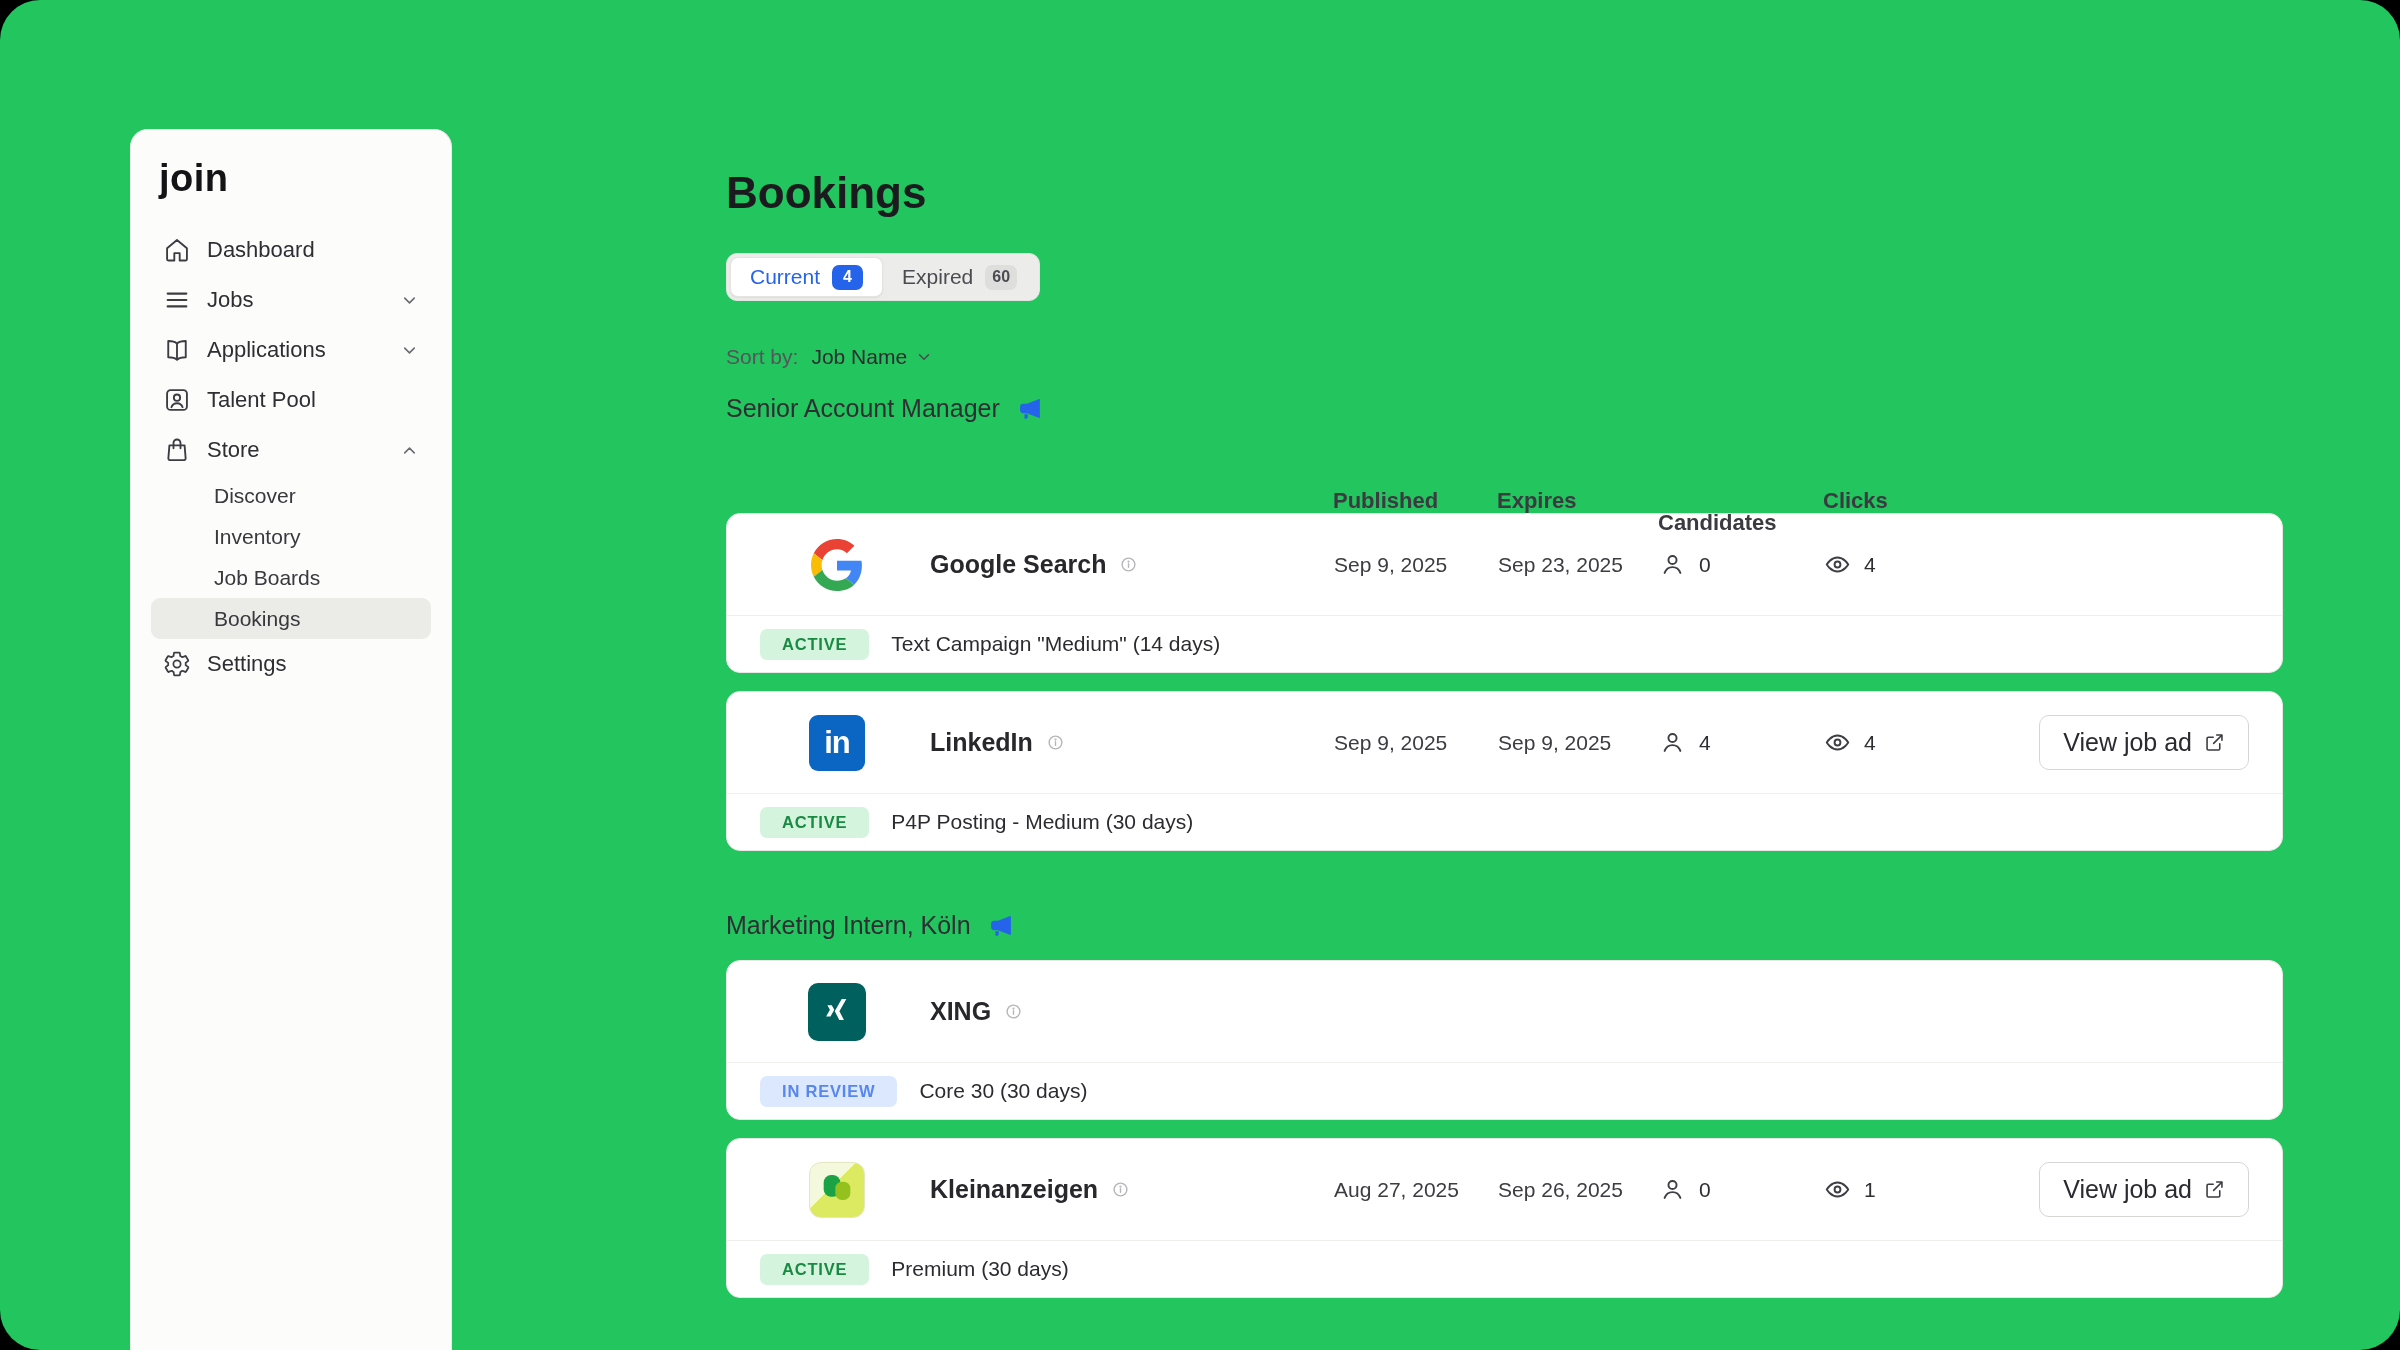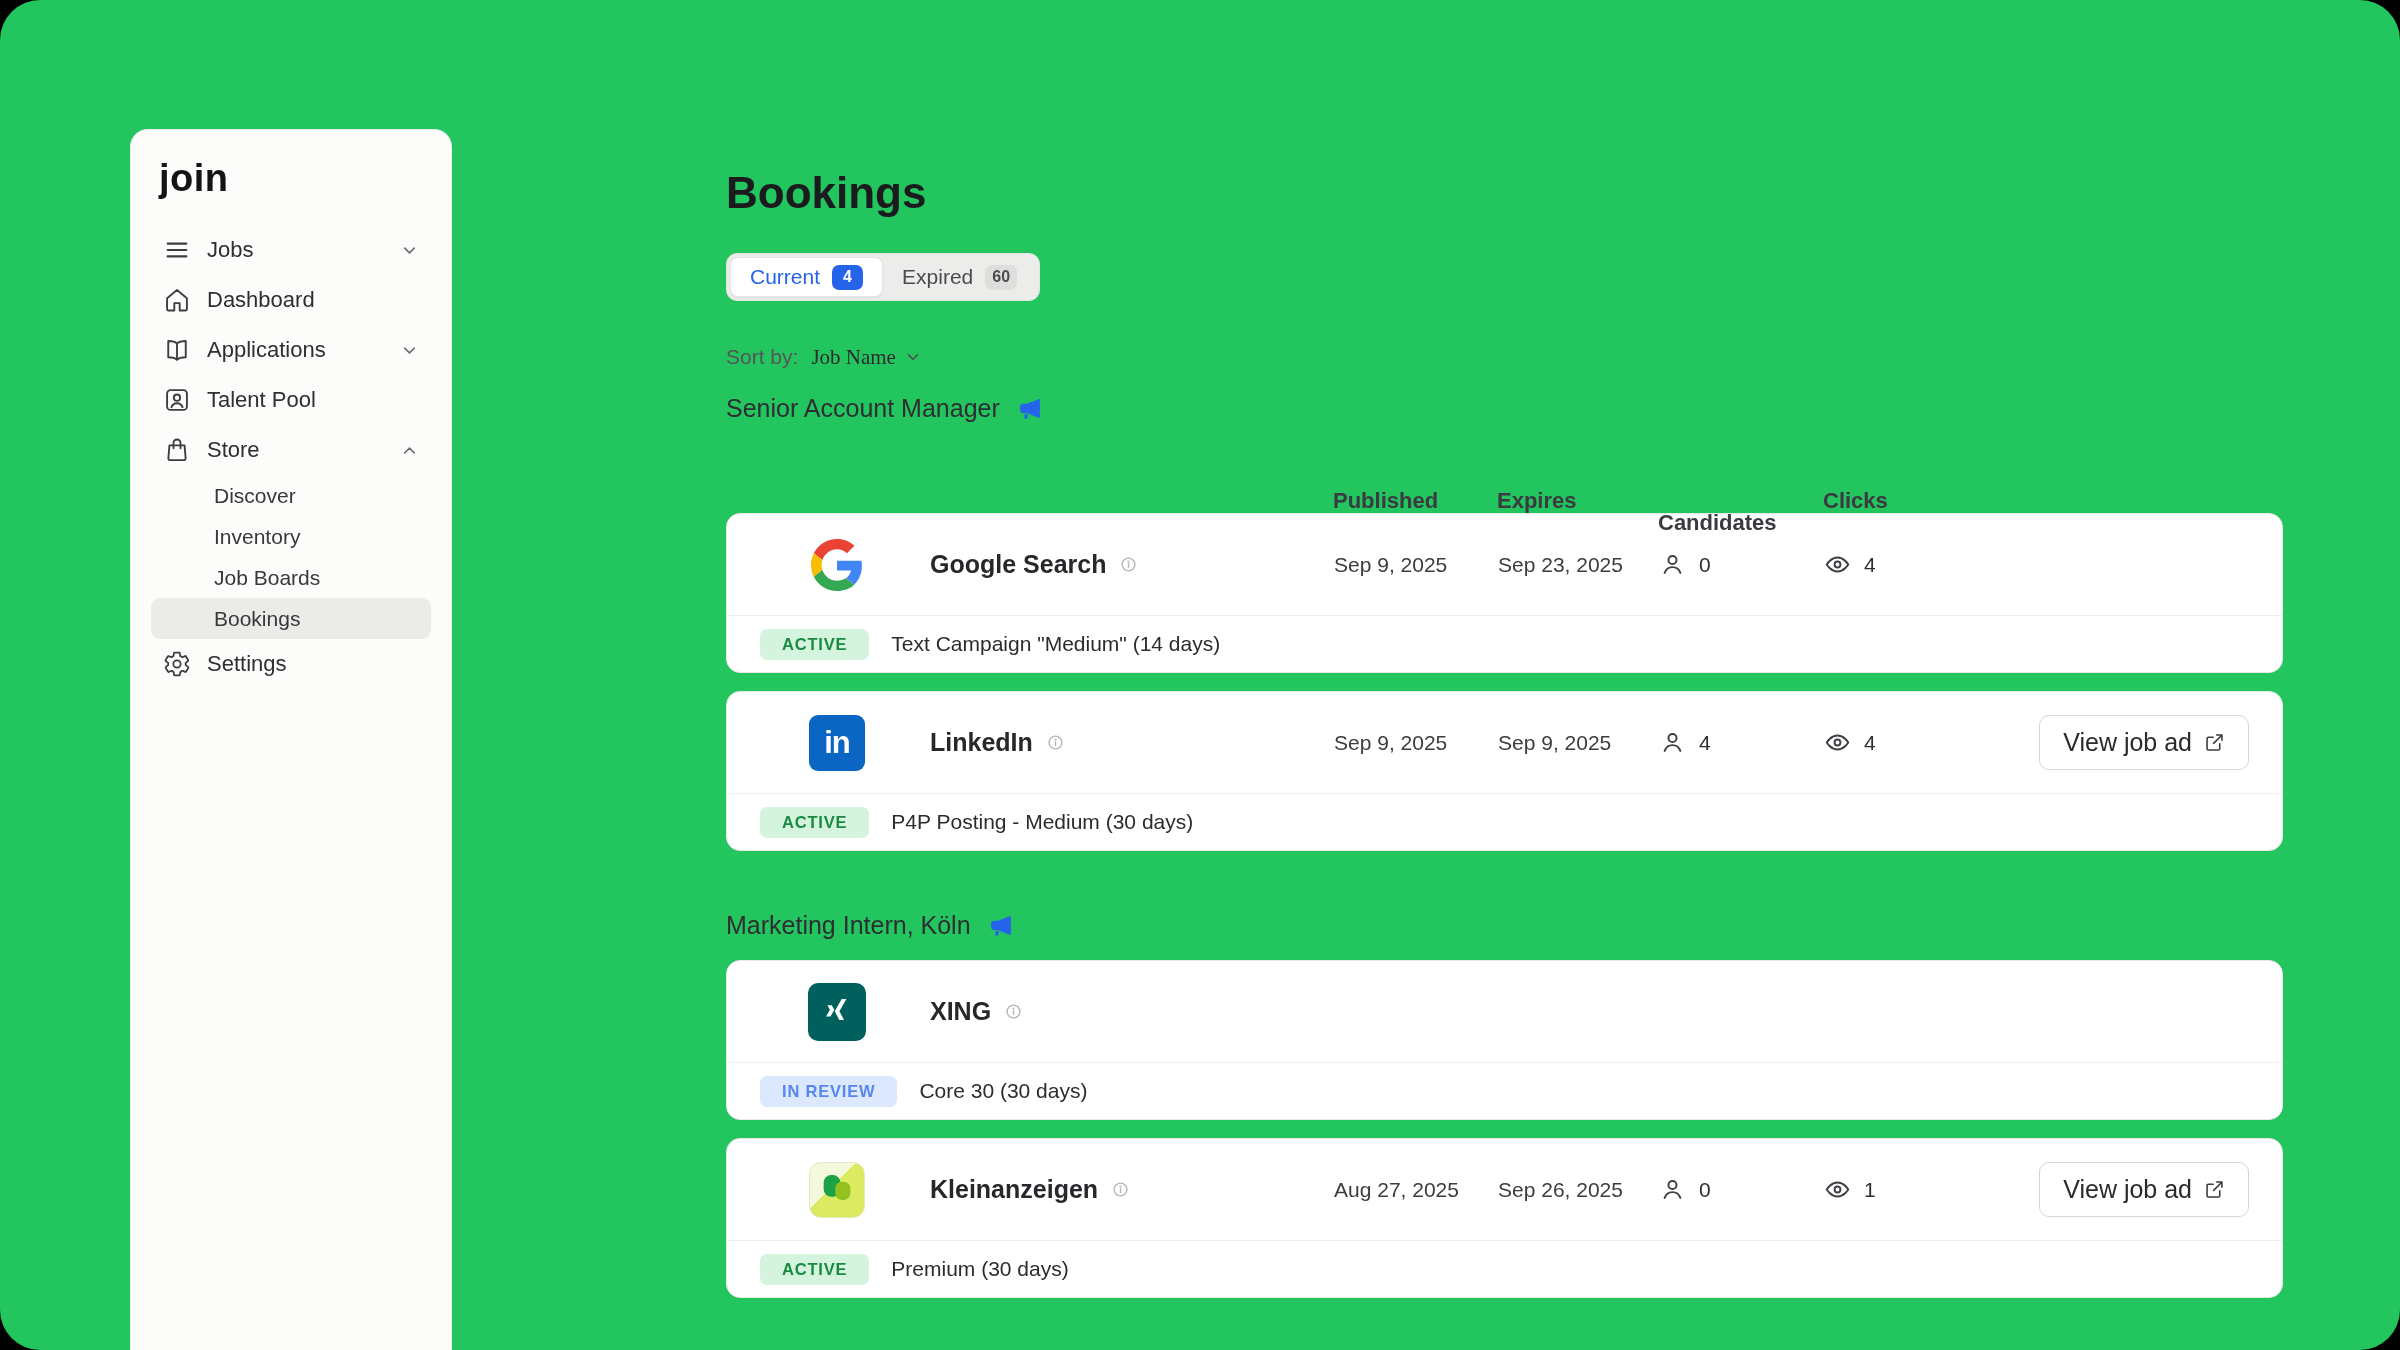--- a/index.html
+++ b/index.html
@@ -30,21 +30,21 @@
   .tabs{margin-top:33px;display:inline-flex;background:#ececea;border:1px solid #e3e3e1;border-radius:11px;padding:3px;height:48px;}
   .tab{display:flex;align-items:center;gap:12px;padding:0 19px;border-radius:8px;font-size:21px;color:#4b4b52;
        background:transparent;border:none;font-family:inherit;cursor:pointer;}
   .tab.active{background:#fff;color:#2563eb;font-weight:500;border:1px solid #e4e4e2;box-shadow:0 1px 2px rgba(0,0,0,.07);}
   .tab-badge{min-width:31px;height:25px;border-radius:7px;display:flex;align-items:center;justify-content:center;font-size:16px;padding:0 7px;font-weight:600;}
   .tab.active .tab-badge{background:#2563eb;color:#fff;}
   .tab:not(.active) .tab-badge{background:#dededc;color:#4b4b52;}
 
   .sortrow{margin-top:40px;height:32px;display:flex;align-items:center;gap:13px;}
   .sort-label{font-size:21px;color:#55555b;}
-  .sort-btn{display:flex;align-items:center;gap:8px;background:none;border:none;font-family:Liberation Serif, serif;font-size:21px;color:#2c2c30;cursor:pointer;}
+  .sort-btn{display:flex;align-items:center;gap:8px;background:none;border:none;font-family:Liberation Sans, sans-serif;font-size:21px;color:#2c2c30;cursor:pointer;}
 
   .section-title-row{display:flex;align-items:center;gap:18px;height:34px;}
   .section-title-row.sec1{margin-top:18px;}
   .section-title-row.sec2{margin-top:57px;}
   .section-title{font-size:25px;color:#2e2e33;}
 
   .grid{display:grid;grid-template-columns:120px 437px 164px 161px 165px 143px 1fr;align-items:center;}
   .theaders{margin-top:40px;height:30px;width:1557px;padding:0 33px 0 50px;}
   .th{font-size:22px;font-weight:700;color:#3a3a40;}
 
@@ -74,39 +74,39 @@
 
 <div class="app">
 
   <aside class="sidebar">
     <div class="logo">join</div>
 
 
     <nav>
       <div class="nav-item">
         <span class="nicon">
+          <svg viewBox="0 0 24 24" width="28" height="28" fill="none" stroke="currentColor" stroke-width="1.6" stroke-linejoin="round">
+              <path d="M3.5 10.5 12 3.5l8.5 7V20a1 1 0 0 1-1 1h-5.2v-6.3H9.7V21H4.5a1 1 0 0 1-1-1z"></path>
+            </svg>
+        </span>
+        <span class="nlabel">Dashboard</span>
+      </div>
+
+      <div class="nav-item">
+        <span class="nicon">
           <svg viewBox="0 0 24 24" width="28" height="28" fill="none" stroke="currentColor" stroke-width="1.8" stroke-linecap="round">
               <path d="M4 6.5h16M4 12h16M4 17.5h16"></path>
             </svg>
         </span>
         <span class="nlabel">Jobs</span>
         <span class="chev">
           <svg viewBox="0 0 24 24" width="19" height="19" fill="none" stroke="#6b6b70" stroke-width="2" stroke-linecap="round" stroke-linejoin="round">
               <path d="m6 9 6 6 6-6"></path>
             </svg>
         </span>
-      </div>
-
-      <div class="nav-item">
-        <span class="nicon">
-          <svg viewBox="0 0 24 24" width="28" height="28" fill="none" stroke="currentColor" stroke-width="1.6" stroke-linejoin="round">
-              <path d="M3.5 10.5 12 3.5l8.5 7V20a1 1 0 0 1-1 1h-5.2v-6.3H9.7V21H4.5a1 1 0 0 1-1-1z"></path>
-            </svg>
-        </span>
-        <span class="nlabel">Dashboard</span>
       </div>
 
       <div class="nav-item">
         <span class="nicon">
           <svg viewBox="0 0 24 24" width="28" height="28" fill="none" stroke="currentColor" stroke-width="1.6" stroke-linejoin="round">
               <path d="M12 6.5C10.4 4.9 8 4.3 4.5 4.3v13.9c3.5 0 5.9.6 7.5 2.2 1.6-1.6 4-2.2 7.5-2.2V4.3c-3.5 0-5.9.6-7.5 2.2z"></path>
               <path d="M12 6.5v13.9"></path>
             </svg>
         </span>
         <span class="nlabel">Applications</span>

